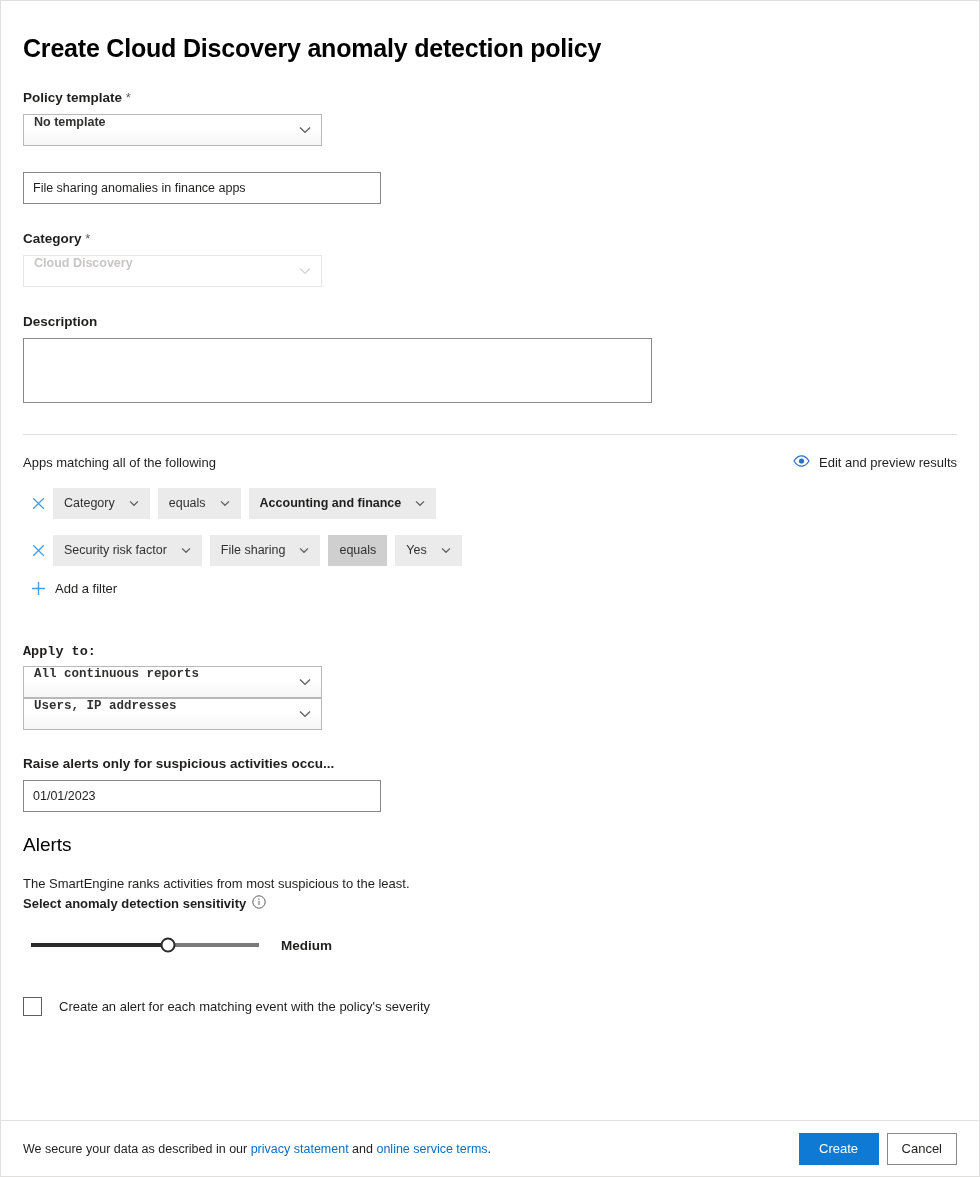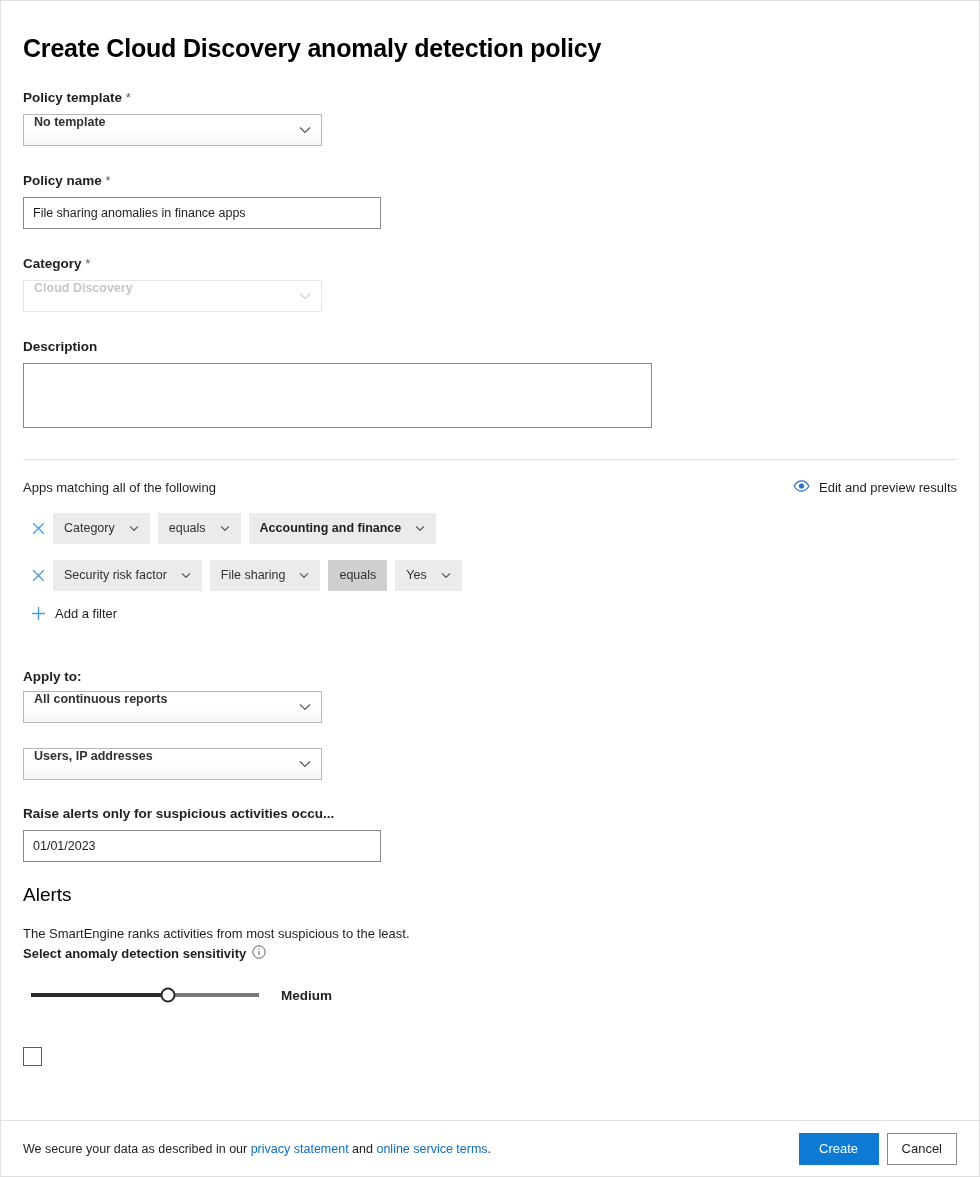--- a/index.html
+++ b/index.html
@@ -359,24 +359,20 @@
         <span>No template</span>
         <span class="chev">
           <svg width="12" height="8" viewBox="0 0 12 8" fill="none" stroke="#605e5c" stroke-width="1.4">
               <path d="M1 1.6 L6 6.4 L11 1.6"></path>
             </svg>
         </span>
       </div>
     </div>
 
     <div class="field">
-      <div class="field-label">
-        <span>Policy name</span>
-        <span class="req-star">*</span>
-      </div>
       <input class="text-input" type="text" value="File sharing anomalies in finance apps" style="">
     </div>
 
     <div class="field">
       <div class="field-label">
         <span>Category</span>
         <span class="req-star">*</span>
       </div>
       <div class="dropdown disabled">
         <span>Cloud Discovery</span>
@@ -480,31 +476,31 @@
       <div class="add-filter">
         <span class="plus">
           <svg width="15" height="15" viewBox="0 0 15 15" fill="none" stroke="#4a9ae0" stroke-width="1.4">
             <path d="M7.5 1 L7.5 14 M1 7.5 L14 7.5"></path>
           </svg>
         </span>
         <span class="add-label">Add a filter</span>
       </div>
     </div>
 
-    <div style="margin-top:48px;">
+    <div style="margin-top:48px;font-family:Liberation Mono, monospace;">
       <div class="applyto-label">Apply to:</div>
       <div class="dropdown">
         <span>All continuous reports</span>
         <span class="chev">
           <svg width="12" height="8" viewBox="0 0 12 8" fill="none" stroke="#605e5c" stroke-width="1.4">
               <path d="M1 1.6 L6 6.4 L11 1.6"></path>
             </svg>
         </span>
       </div>
-      <div class="dropdown" style="margin-top:25px;">
+      <div class="dropdown" style="">
         <span>Users, IP addresses</span>
         <span class="chev">
           <svg width="12" height="8" viewBox="0 0 12 8" fill="none" stroke="#605e5c" stroke-width="1.4">
               <path d="M1 1.6 L6 6.4 L11 1.6"></path>
             </svg>
         </span>
       </div>
     </div>
 
     <div class="field" style="margin-top:25px;">
@@ -529,20 +525,21 @@
       <div class="slider">
         <div class="track-bg"></div>
         <div class="track-fill" style="width: 60%;"></div>
         <div class="thumb" style="left: 60%;"></div>
       </div>
       <div class="slider-value">Medium</div>
     </div>
 
     <div class="checkbox-row">
       <span class="checkbox"></span>
+      <span class="checkbox-label">Create an alert for each matching event with the policy's severity</span>
     </div>
 
   </div>
 
   <div class="footer">
     <div class="footer-note">
       <span>We secure your data as described in our </span><a>privacy statement</a><span> and </span><a>online service terms</a><span>.</span>
     </div>
     <button class="btn btn-primary">Create</button>
     <button class="btn btn-secondary">Cancel</button>

